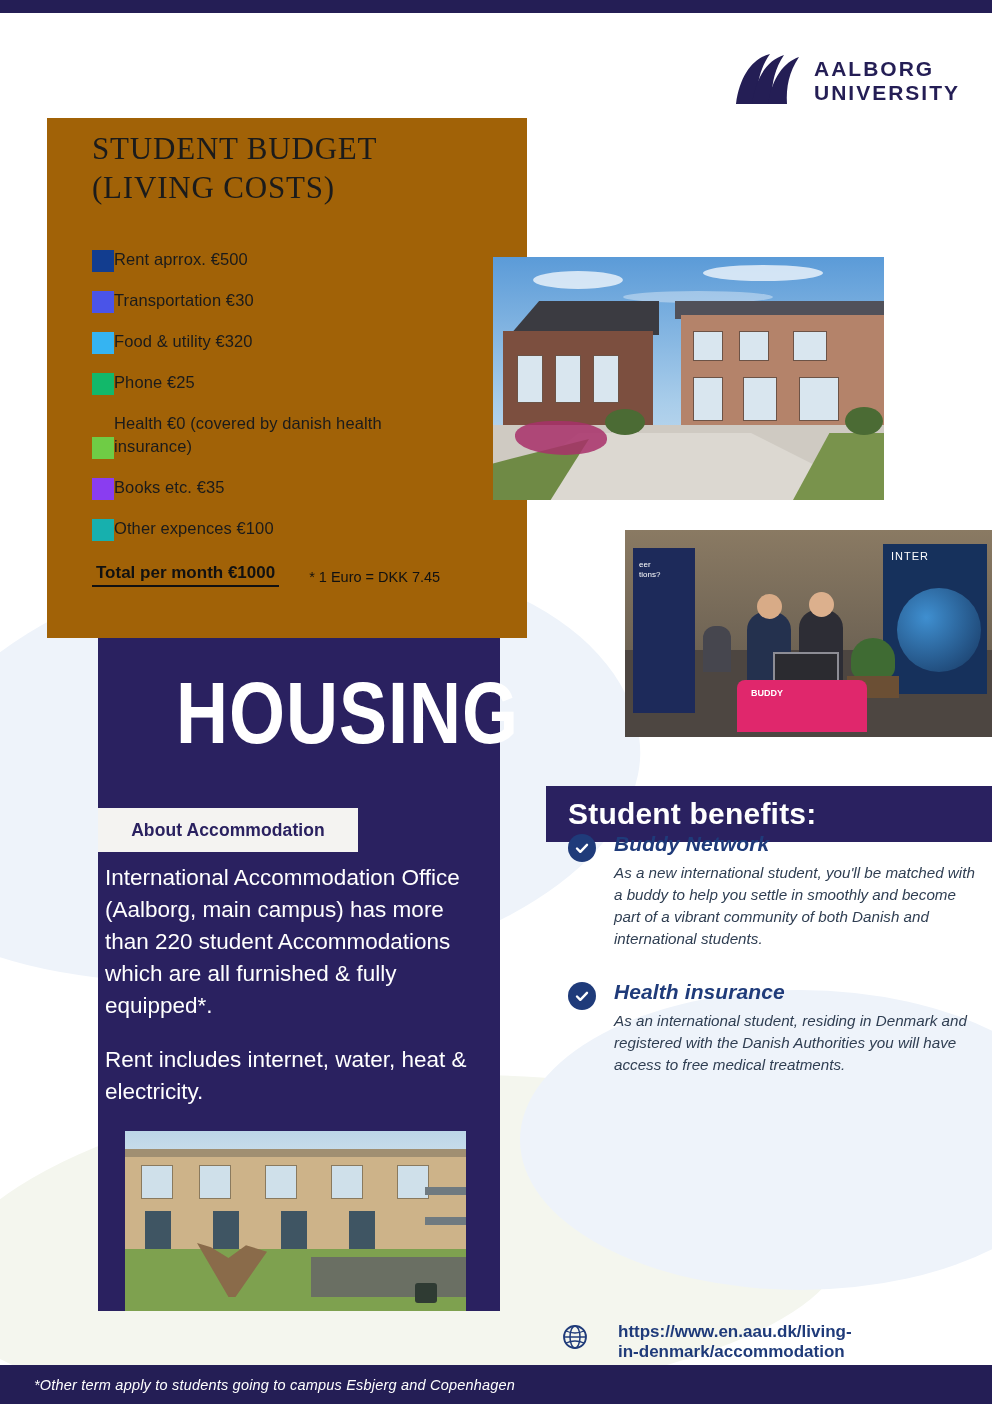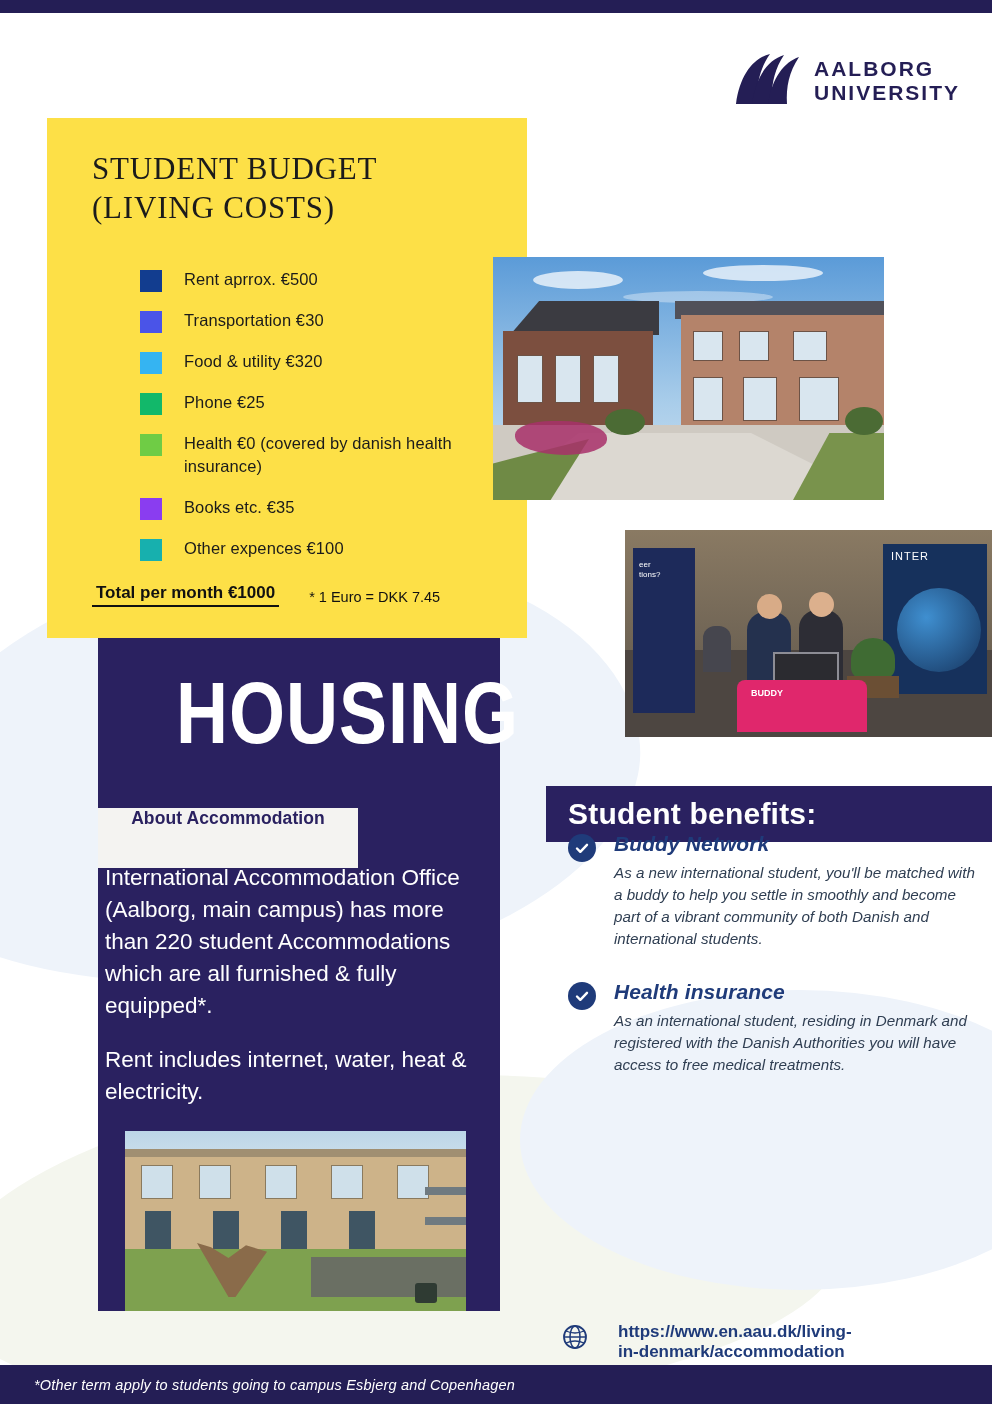--- a/index.html
+++ b/index.html
@@ -53,29 +53,29 @@
   }
   .logo .mark { width:72px; height:58px; }
   .logo .name {
     color:#241e55; font-weight:bold; font-size:21px; line-height:1.12;
     letter-spacing:2.0px;
   }
 
   
   .budget {
     position:absolute; left:47px; top:118px; width:480px; height:520px;
-    background:#fde047; z-index:3; padding:32px 28px 0 45px;
+    background:#a16207; z-index:3; padding:12px 28px 0 45px;
   }
   .budget h1 {
     margin:0; font-family:"Liberation Serif", serif; font-weight:normal;
     font-size:31px; color:#1b1b1b; line-height:1.25; letter-spacing:.8px;
   }
   .legend { margin-top:40px; }
   .legend-row {
-    display:flex; align-items:flex-start; gap:22px; margin-bottom:17px;margin-left:48px;
+    display:flex; align-items:flex-end; margin-bottom:17px;
   }
   .swatch { width:22px; height:22px; flex:0 0 22px; margin-top:2px; }
   .legend-label {
     font-size:16.5px; color:#1b1b1b; line-height:1.45; letter-spacing:.1px;
   }
   .total-row {
     display:flex; align-items:flex-end; gap:30px; margin-top:22px;
   }
   .total {
     font-weight:bold; font-size:17px; color:#111; border-bottom:2px solid #111;
@@ -156,23 +156,23 @@
     position:absolute; left:98px; top:638px; width:402px; height:673px;
     background:#2a2160; z-index:3;
   }
   .housing-title {
     position:absolute; left:176px; top:662px; z-index:5;
     color:#ffffff; font-size:72px; font-weight:bold; letter-spacing:1px;
     font-family:"Liberation Sans", sans-serif;
     transform: scaleY(1.22); transform-origin: left top;
   }
   .about-tag {
-    position:absolute; left:98px; top:808px; width:260px; height:60px;
+    position:absolute; left:98px; top:808px; width:260px; height:44px;
     background:#f4f3f1; z-index:5;
-    display:flex; align-items:flex-start; justify-content:center;
+    display:flex; align-items:center; justify-content:center;
   }
   .about-tag span {
     color:#2a2160; font-weight:bold; font-size:17.5px; letter-spacing:.1px;
   }
   .housing-body {
     position:absolute; left:105px; top:862px; width:388px; z-index:5;
     color:#ffffff; font-size:22.5px; line-height:1.42;
   }
   .housing-body p { margin:0 0 22px 0; }
 

